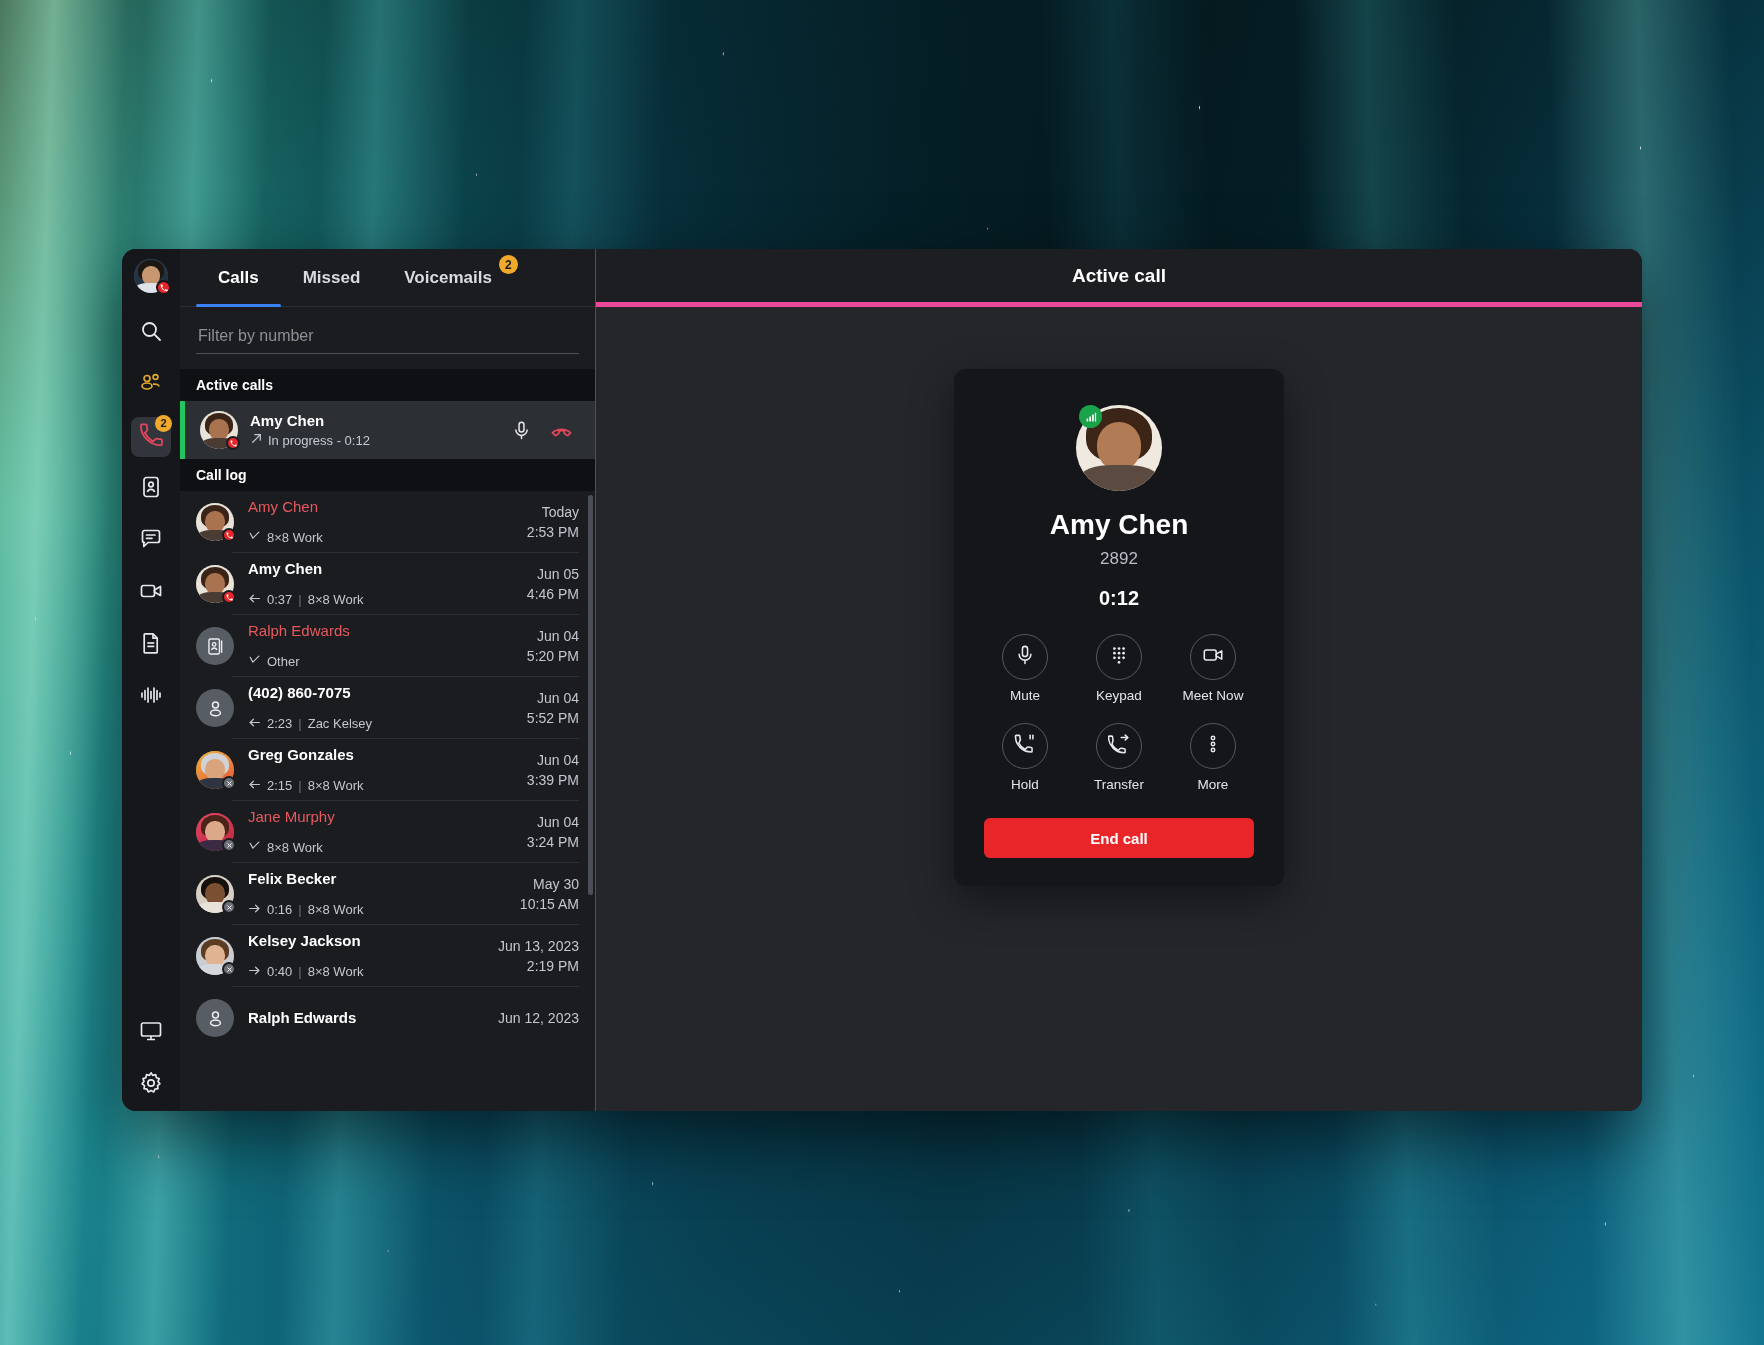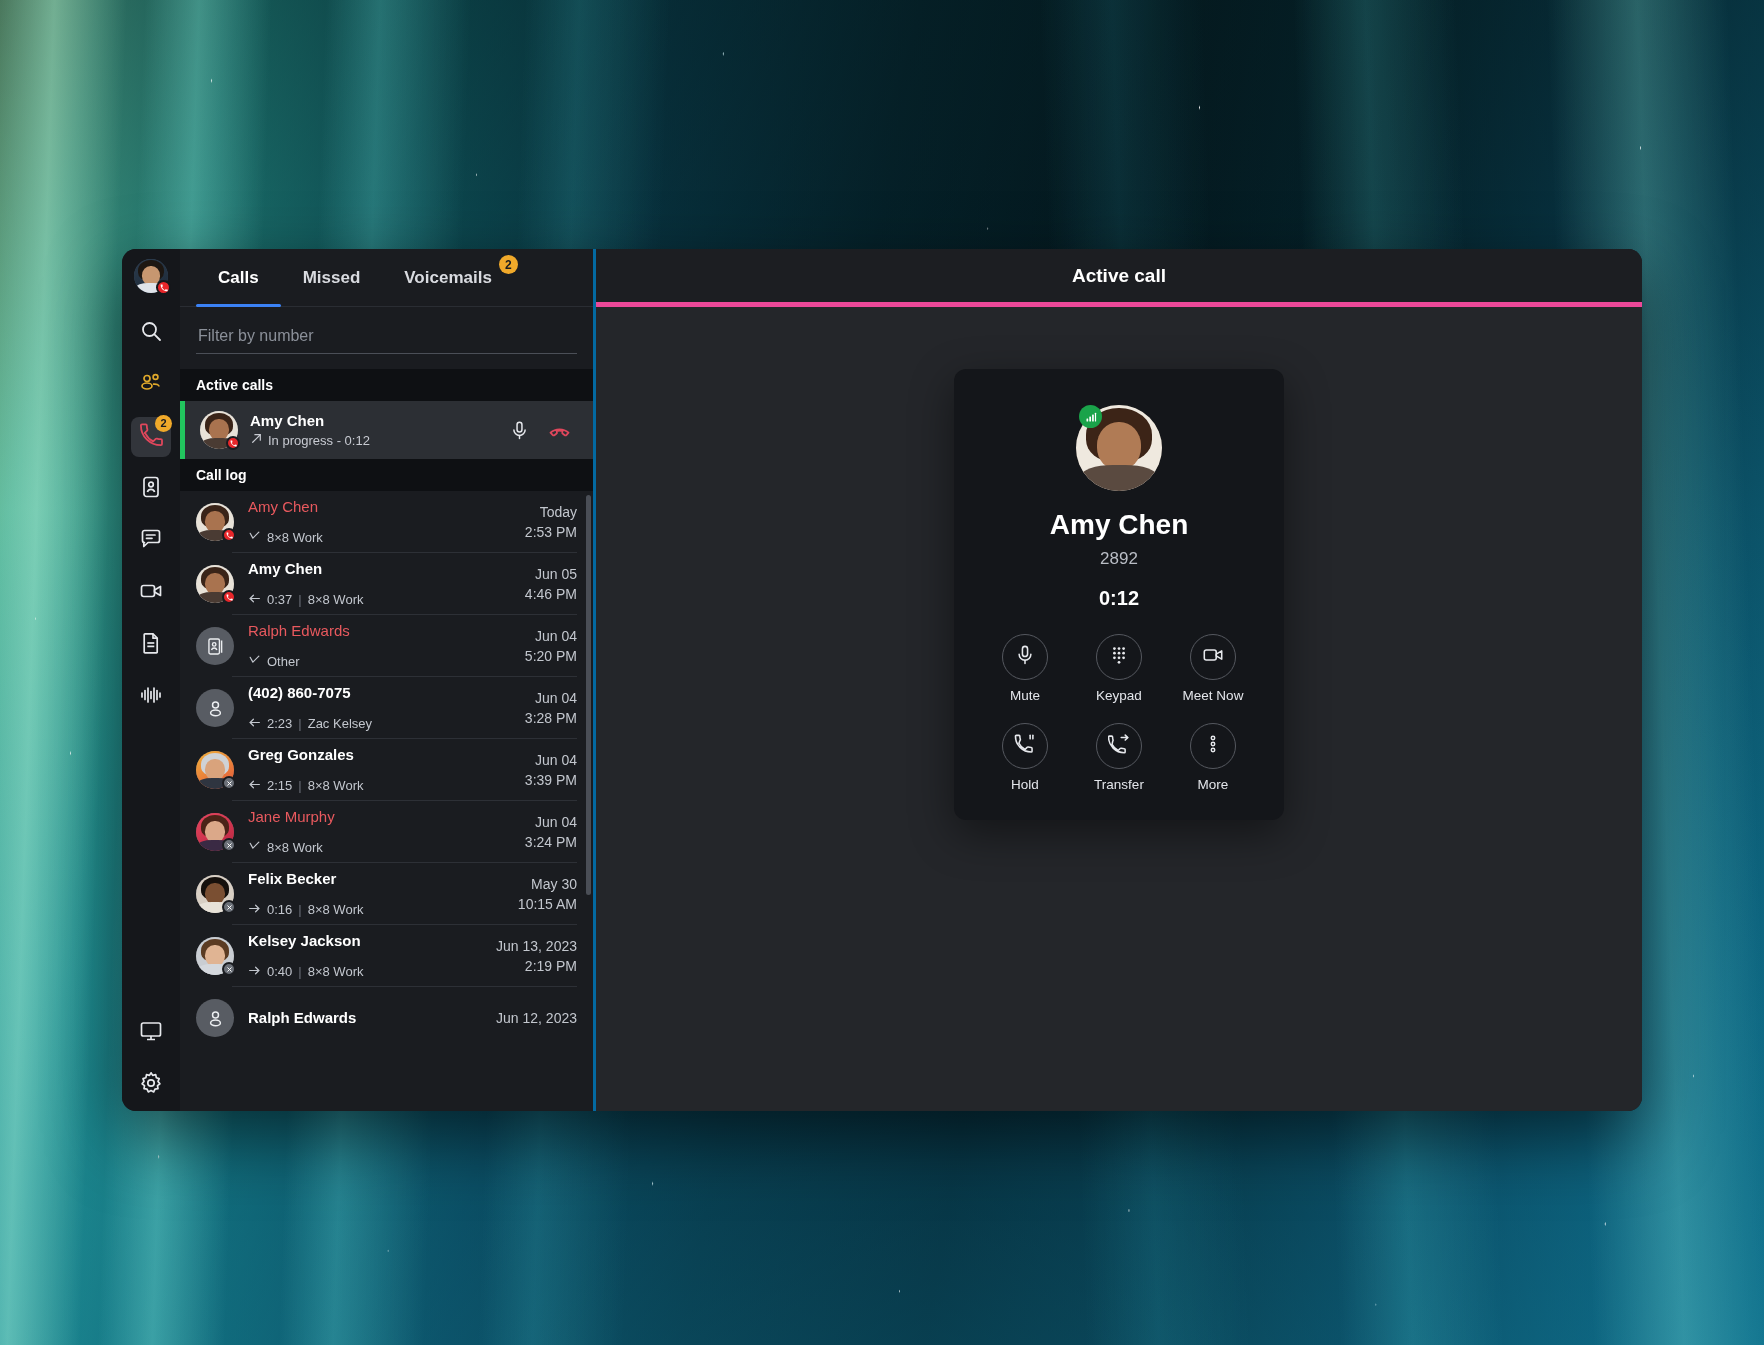--- a/index.html
+++ b/index.html
@@ -150,21 +150,21 @@
     line-height: 1;
   }
   .rail-spacer { flex: 1; }
 
   
   #calls-panel {
     width: 416px;
     flex: 0 0 416px;
     background: #1a1c20;
     display: flex; flex-direction: column;
-    border-right: 3px solid #0369a1;
+    border-right: 1px solid #0369a1;
     overflow: hidden;
   }
   #tabs {
     height: 58px;
     display: flex;
     align-items: stretch;
     border-bottom: 1px solid #2a2d33;
     padding-left: 16px;
   }
   .tab {
@@ -687,21 +687,21 @@
                       <line x1="21" y1="12" x2="4" y2="12"></line>
                       <polyline points="10,6 4,12 10,18"></polyline>
                     </svg></span>
                   <span>2:23</span>
                   <span class="sep">|</span>
                   <span>Zac Kelsey</span>
                 </div>
               </div>
               <div class="log-right">
                 <div>Jun 04</div>
-                <div class="d2">3:28 PM</div>
+                <div class="d2">5:52 PM</div>
               </div>
             </div>
             <div class="log-row">
               <div class="av-wrap">
                 <div class="av">
                   <div class="face">
                     <div class="bgc" style="background:linear-gradient(150deg,#f2b23a,#e2533a);"></div>
                     <div class="hair" style="background:#cfd2d6;"></div>
                     <div class="skin" style="background:#d9a37c;"></div>
                     <div class="body" style="background:#2f3540;"></div>
@@ -962,18 +962,19 @@
                     <circle cx="12" cy="5.5" r="1.9"></circle>
                       <circle cx="12" cy="12" r="1.9"></circle>
                       <circle cx="12" cy="18.5" r="1.9"></circle>
                   </svg>
                 </span>
               </div>
               <div class="ctrl-label">More</div>
             </div>
           </div>
 
+          <button id="end-call">End call</button>
         </div>
       </div>
     </div>
 
   </div>
 </div>
 
 </body></html>

